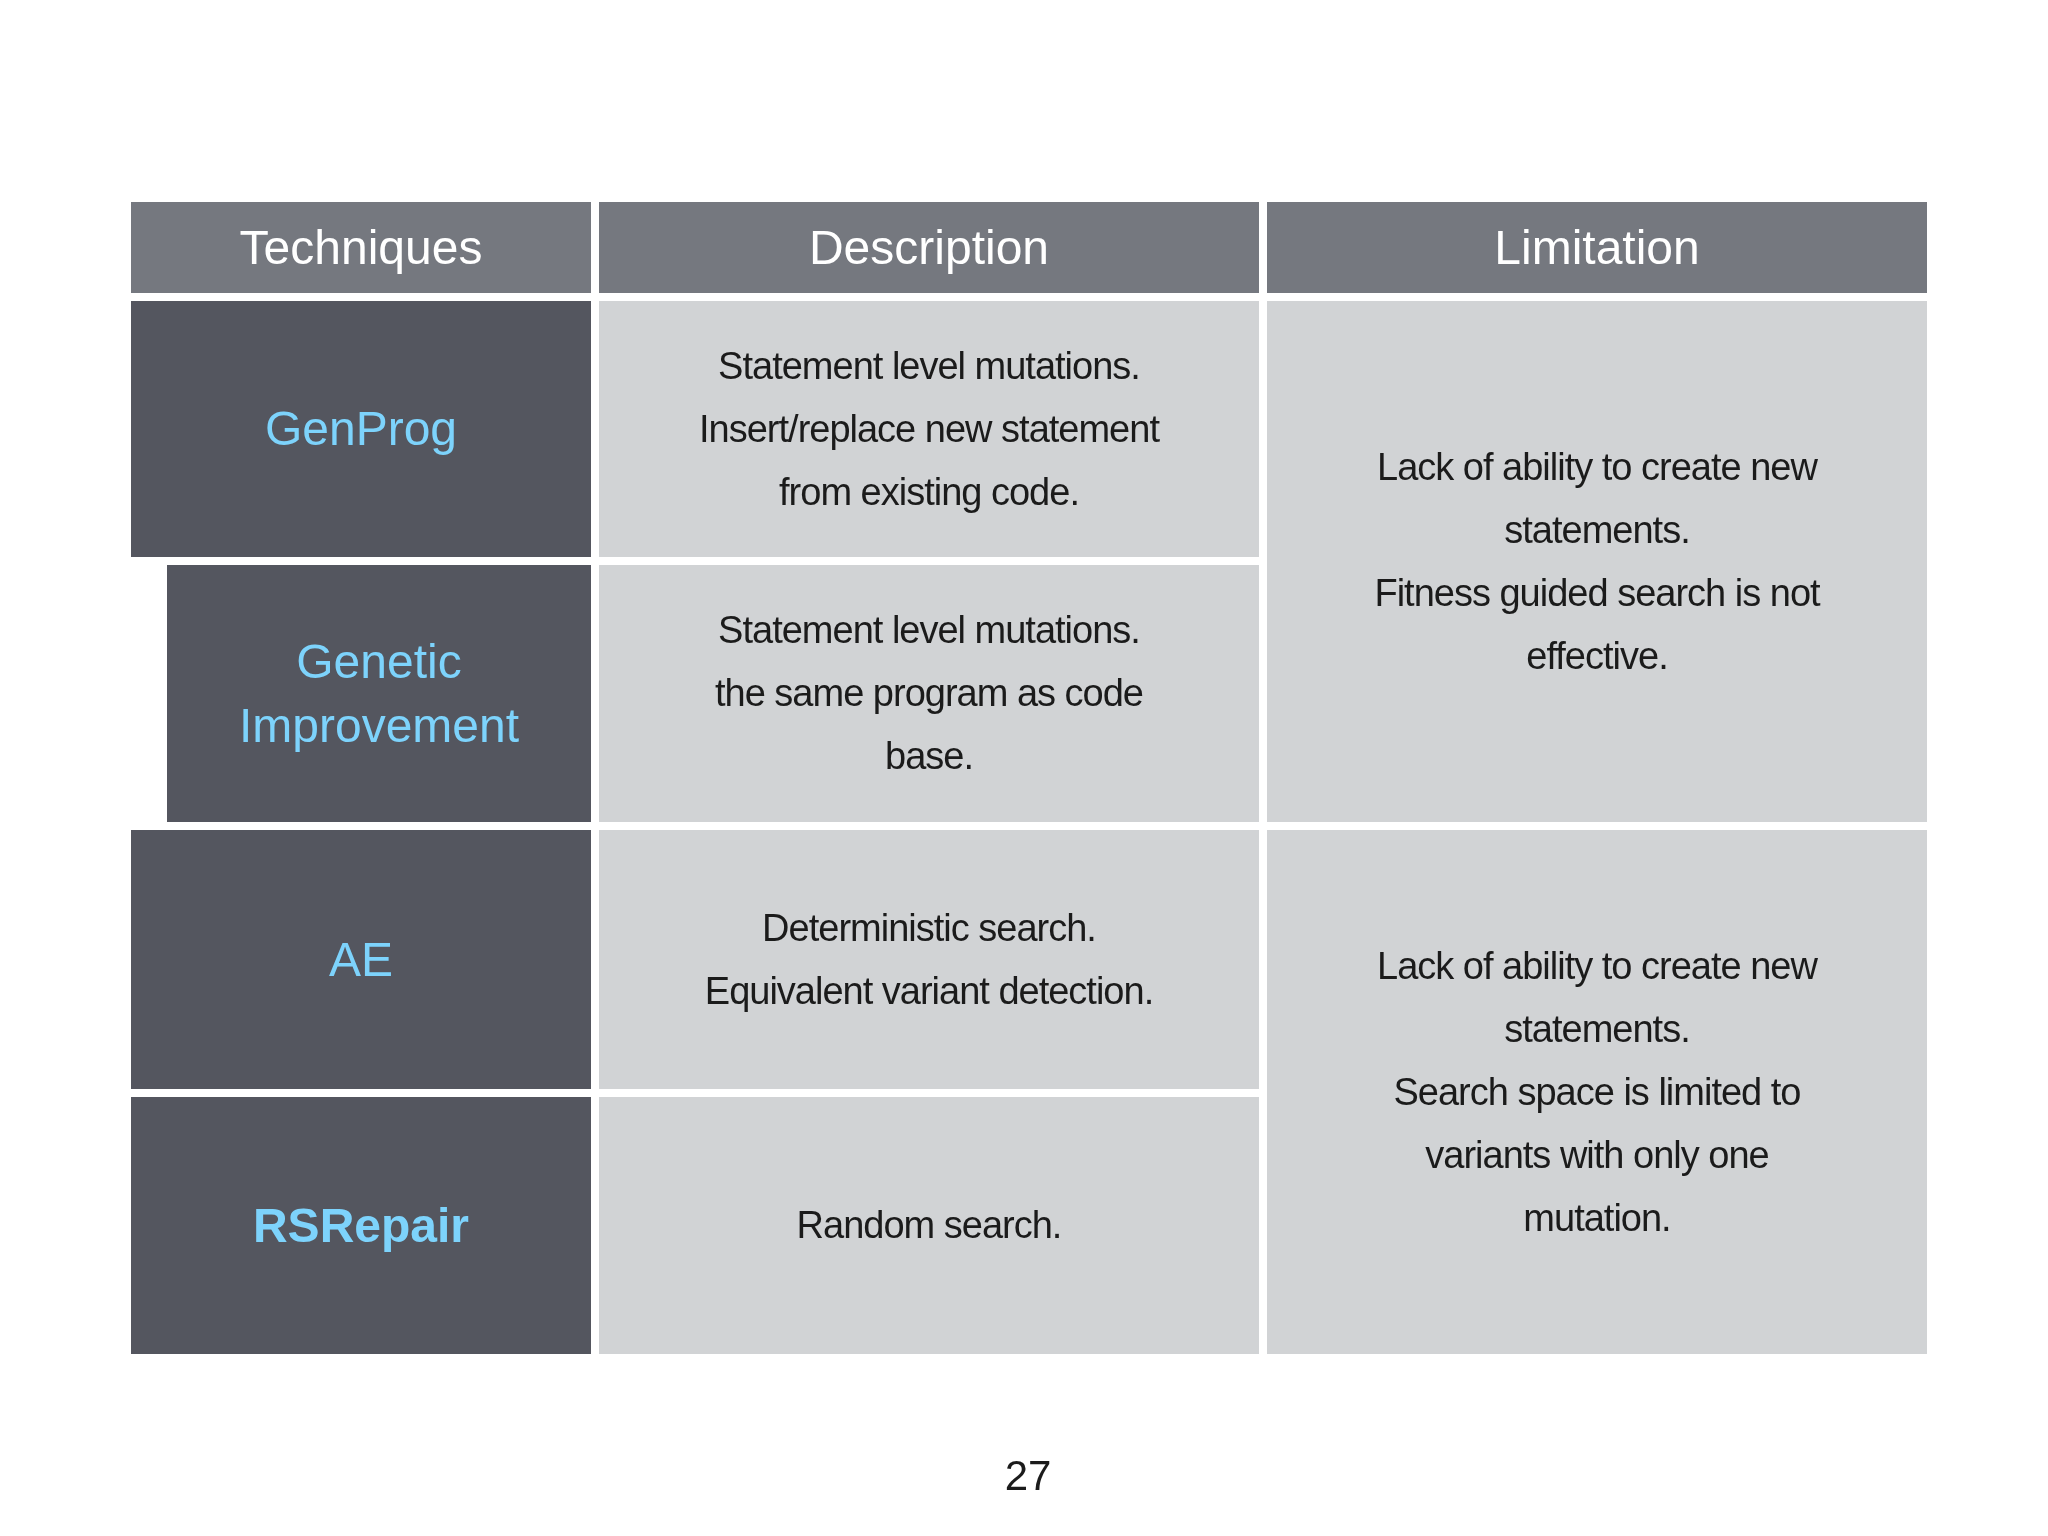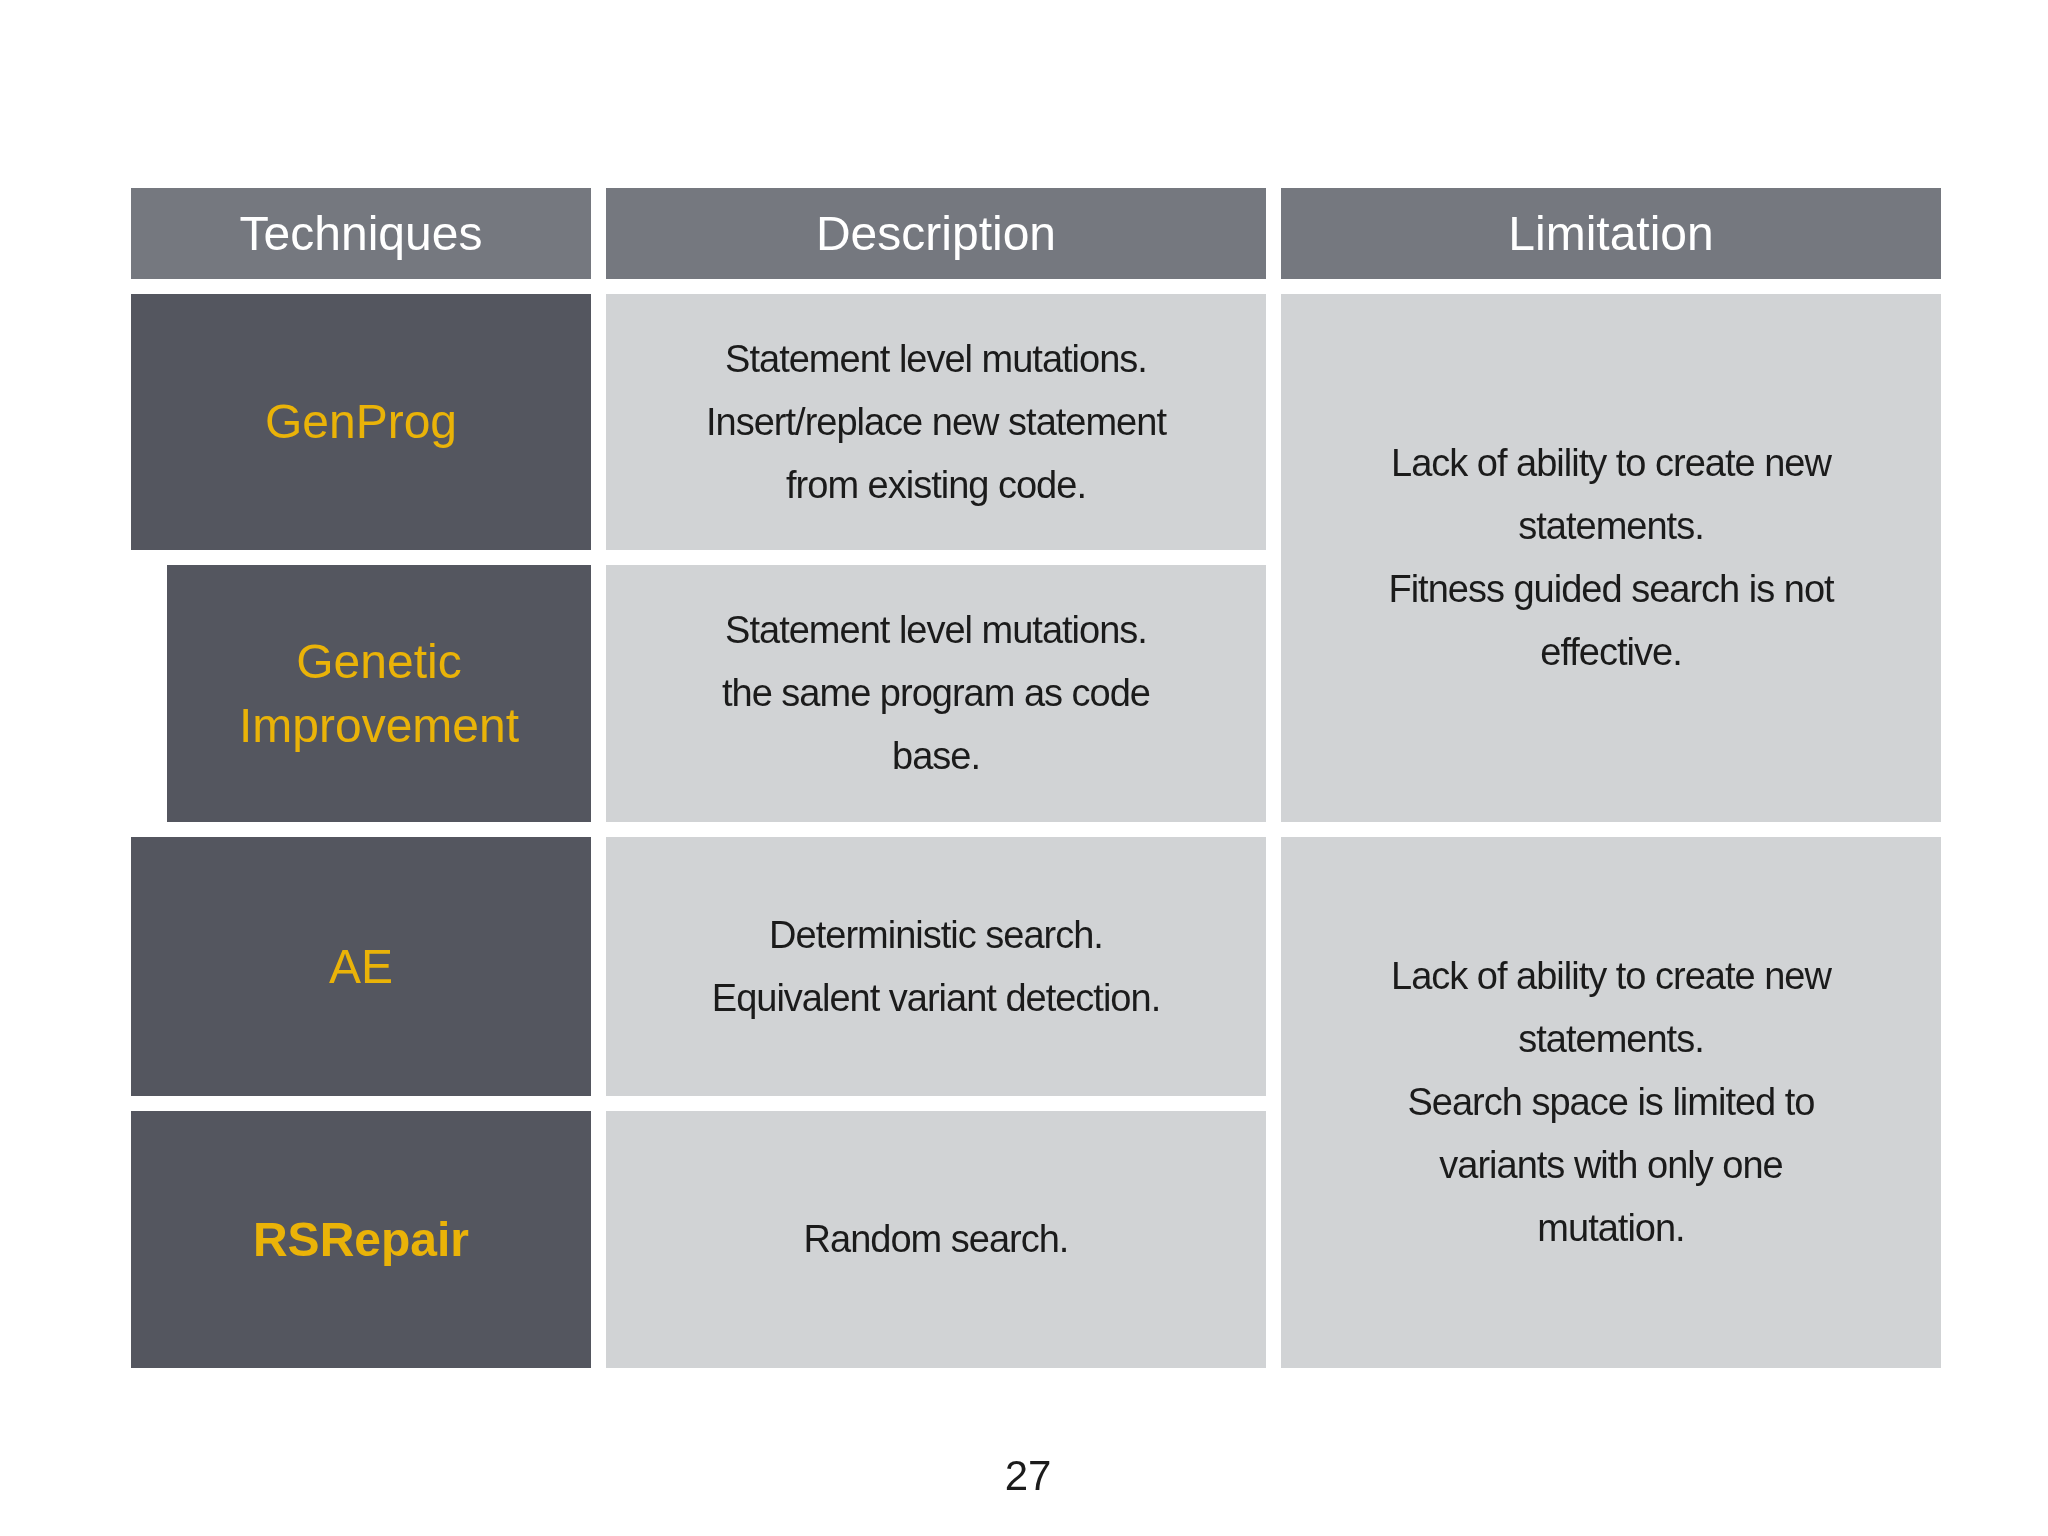--- a/index.html
+++ b/index.html
@@ -11,44 +11,44 @@
     position: relative;
     width: 2048px;
     height: 1536px;
     background: #ffffff;
     overflow: hidden;
     font-family: "Liberation Sans", sans-serif;
   }
   .tbl {
     position: absolute;
     left: 131px;
-    top: 188px;
+    top: 202px;
     display: grid;
     grid-template-columns: 460px 660px 660px;
     grid-template-rows: 91px 256px 257px 259px 257px;
-    gap: 15px;
+    gap: 8px;
     background: #ffffff;
     border-radius: 20px;
   }
   .cell {
     display: flex;
     flex-direction: column;
     justify-content: center;
     align-items: center;
     text-align: center;
   }
   .cell-header {
     background: #75787f;
     color: #ffffff;
     font-size: 48px;
     letter-spacing: 0px;
   }
   .cell-technique {
     background: #54565f;
-    color: #eab308;
+    color: #7dd3fc;
     font-size: 48px;
     line-height: 64px;
   }
   .cell-body {
     background: #d1d3d5;
     color: #1b1b1b;
     font-size: 38px;
     line-height: 63px;
     letter-spacing: -1px;
   }

